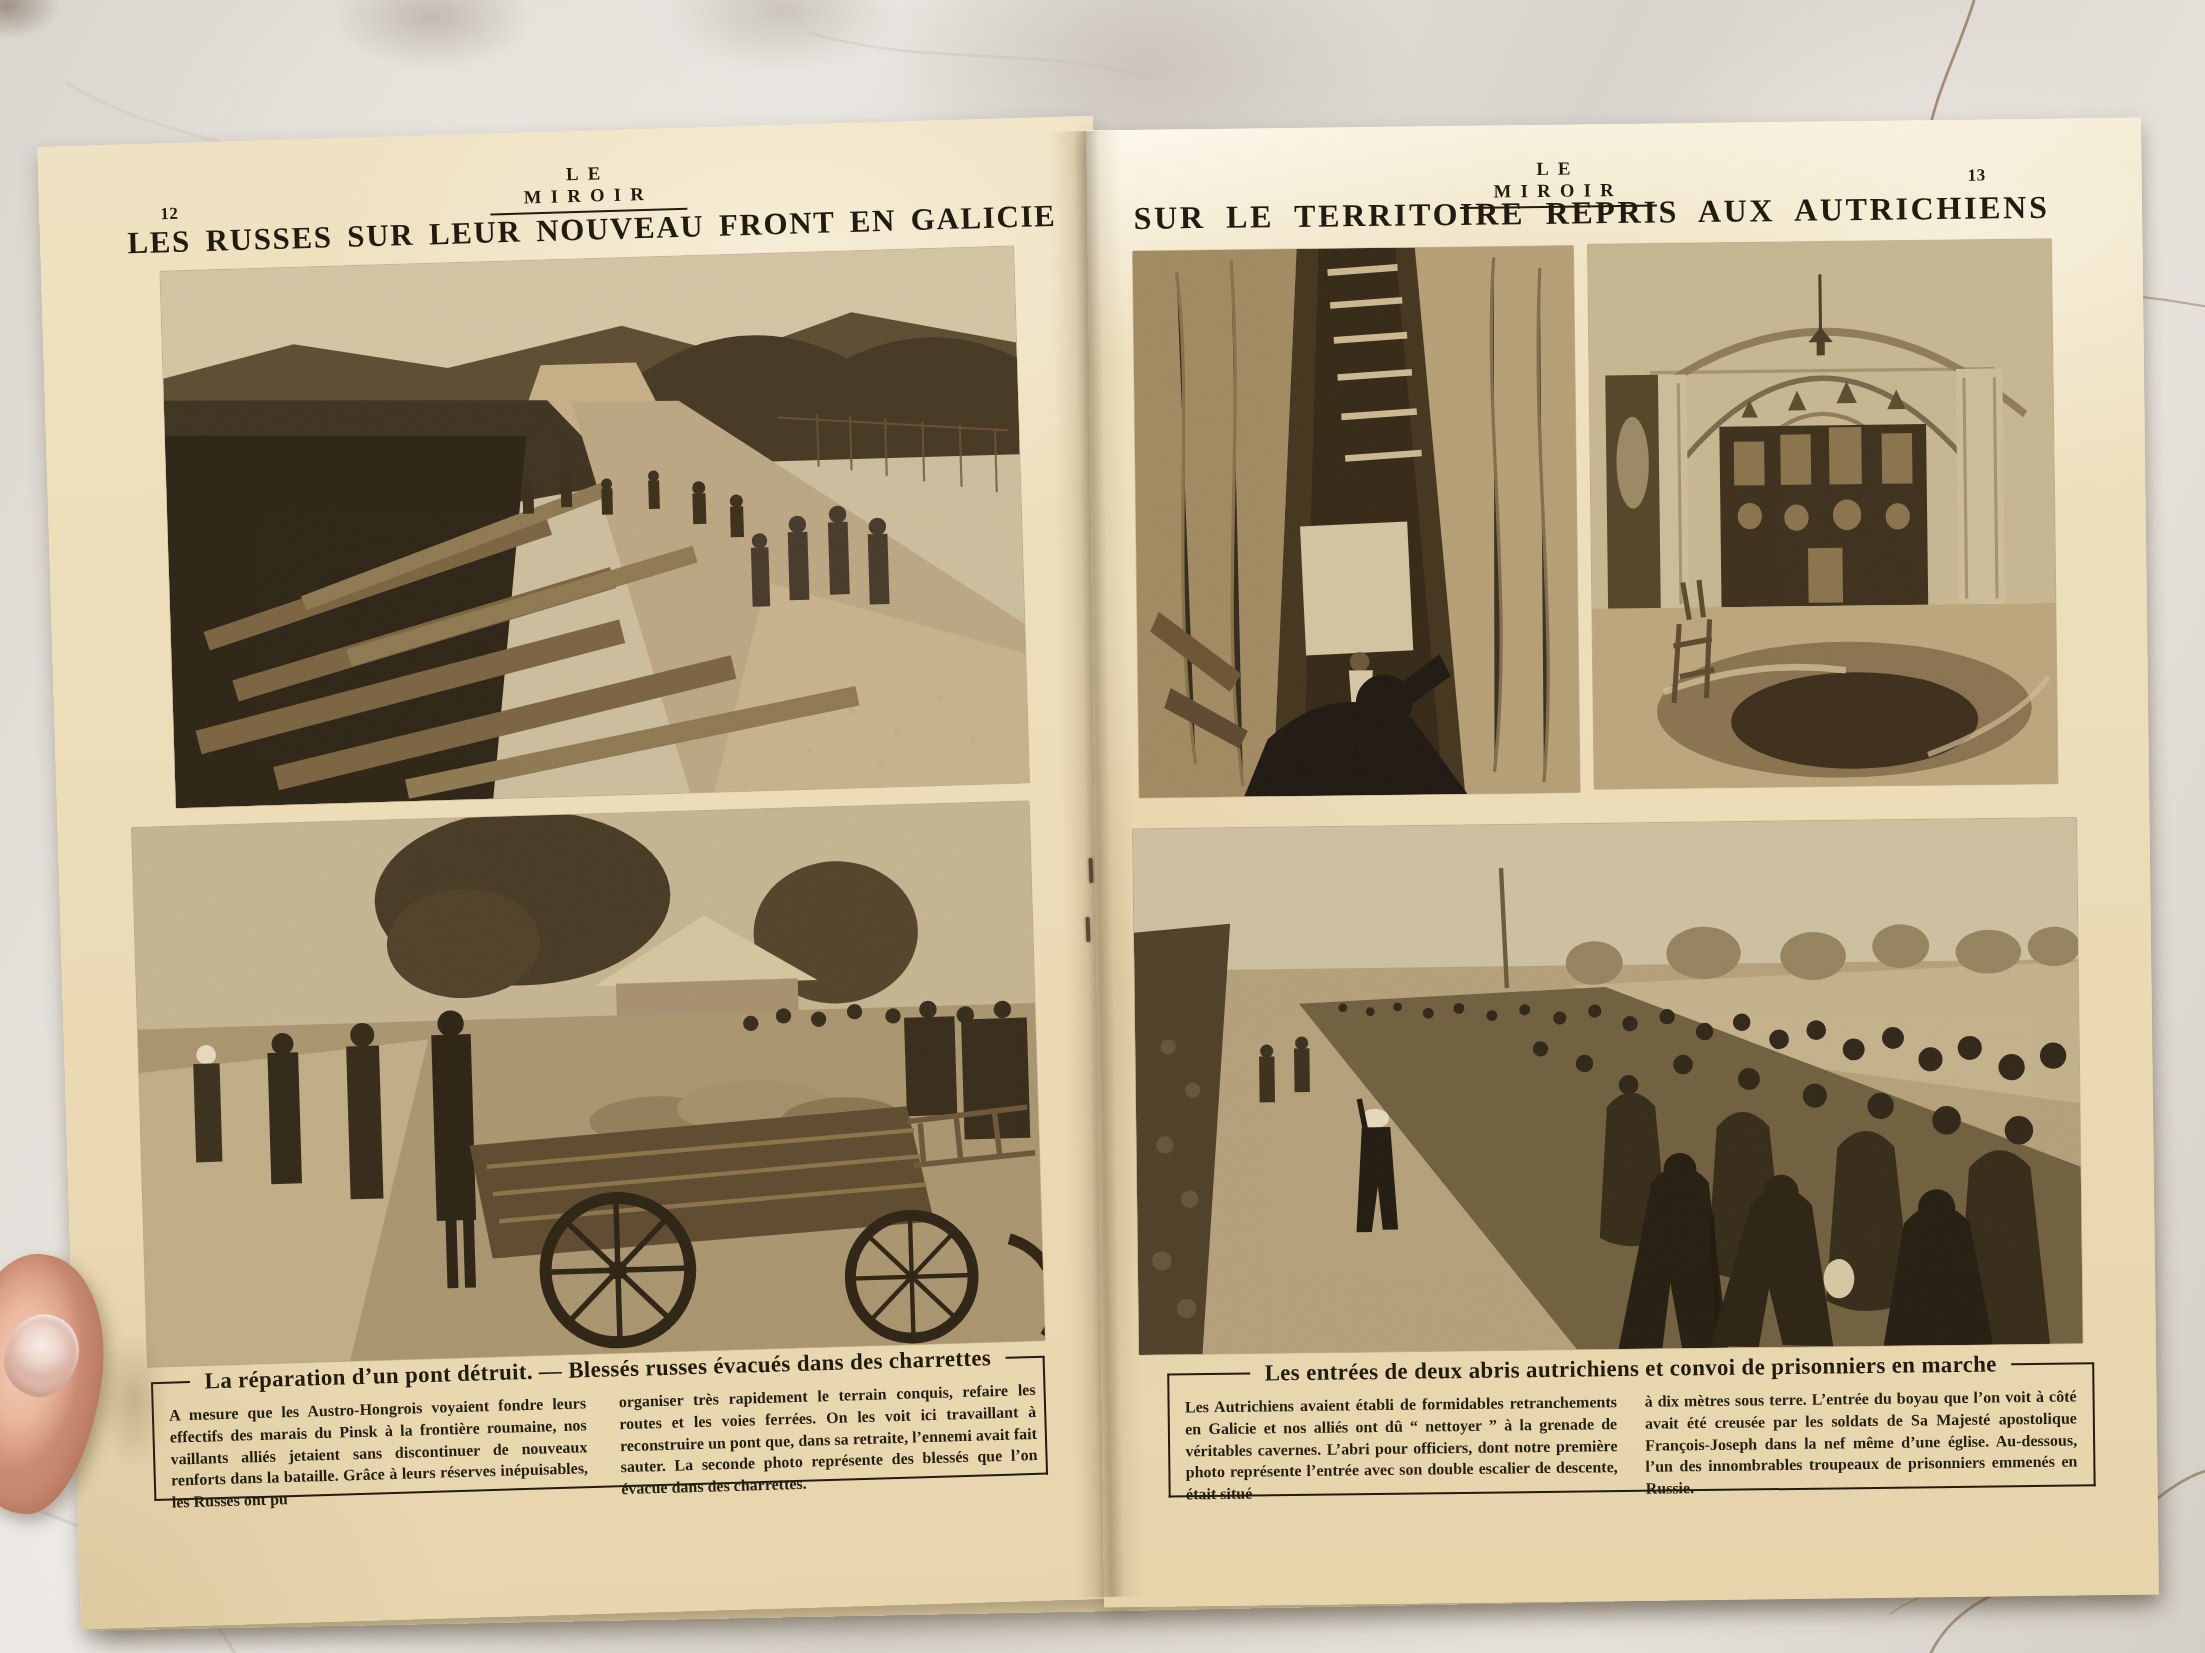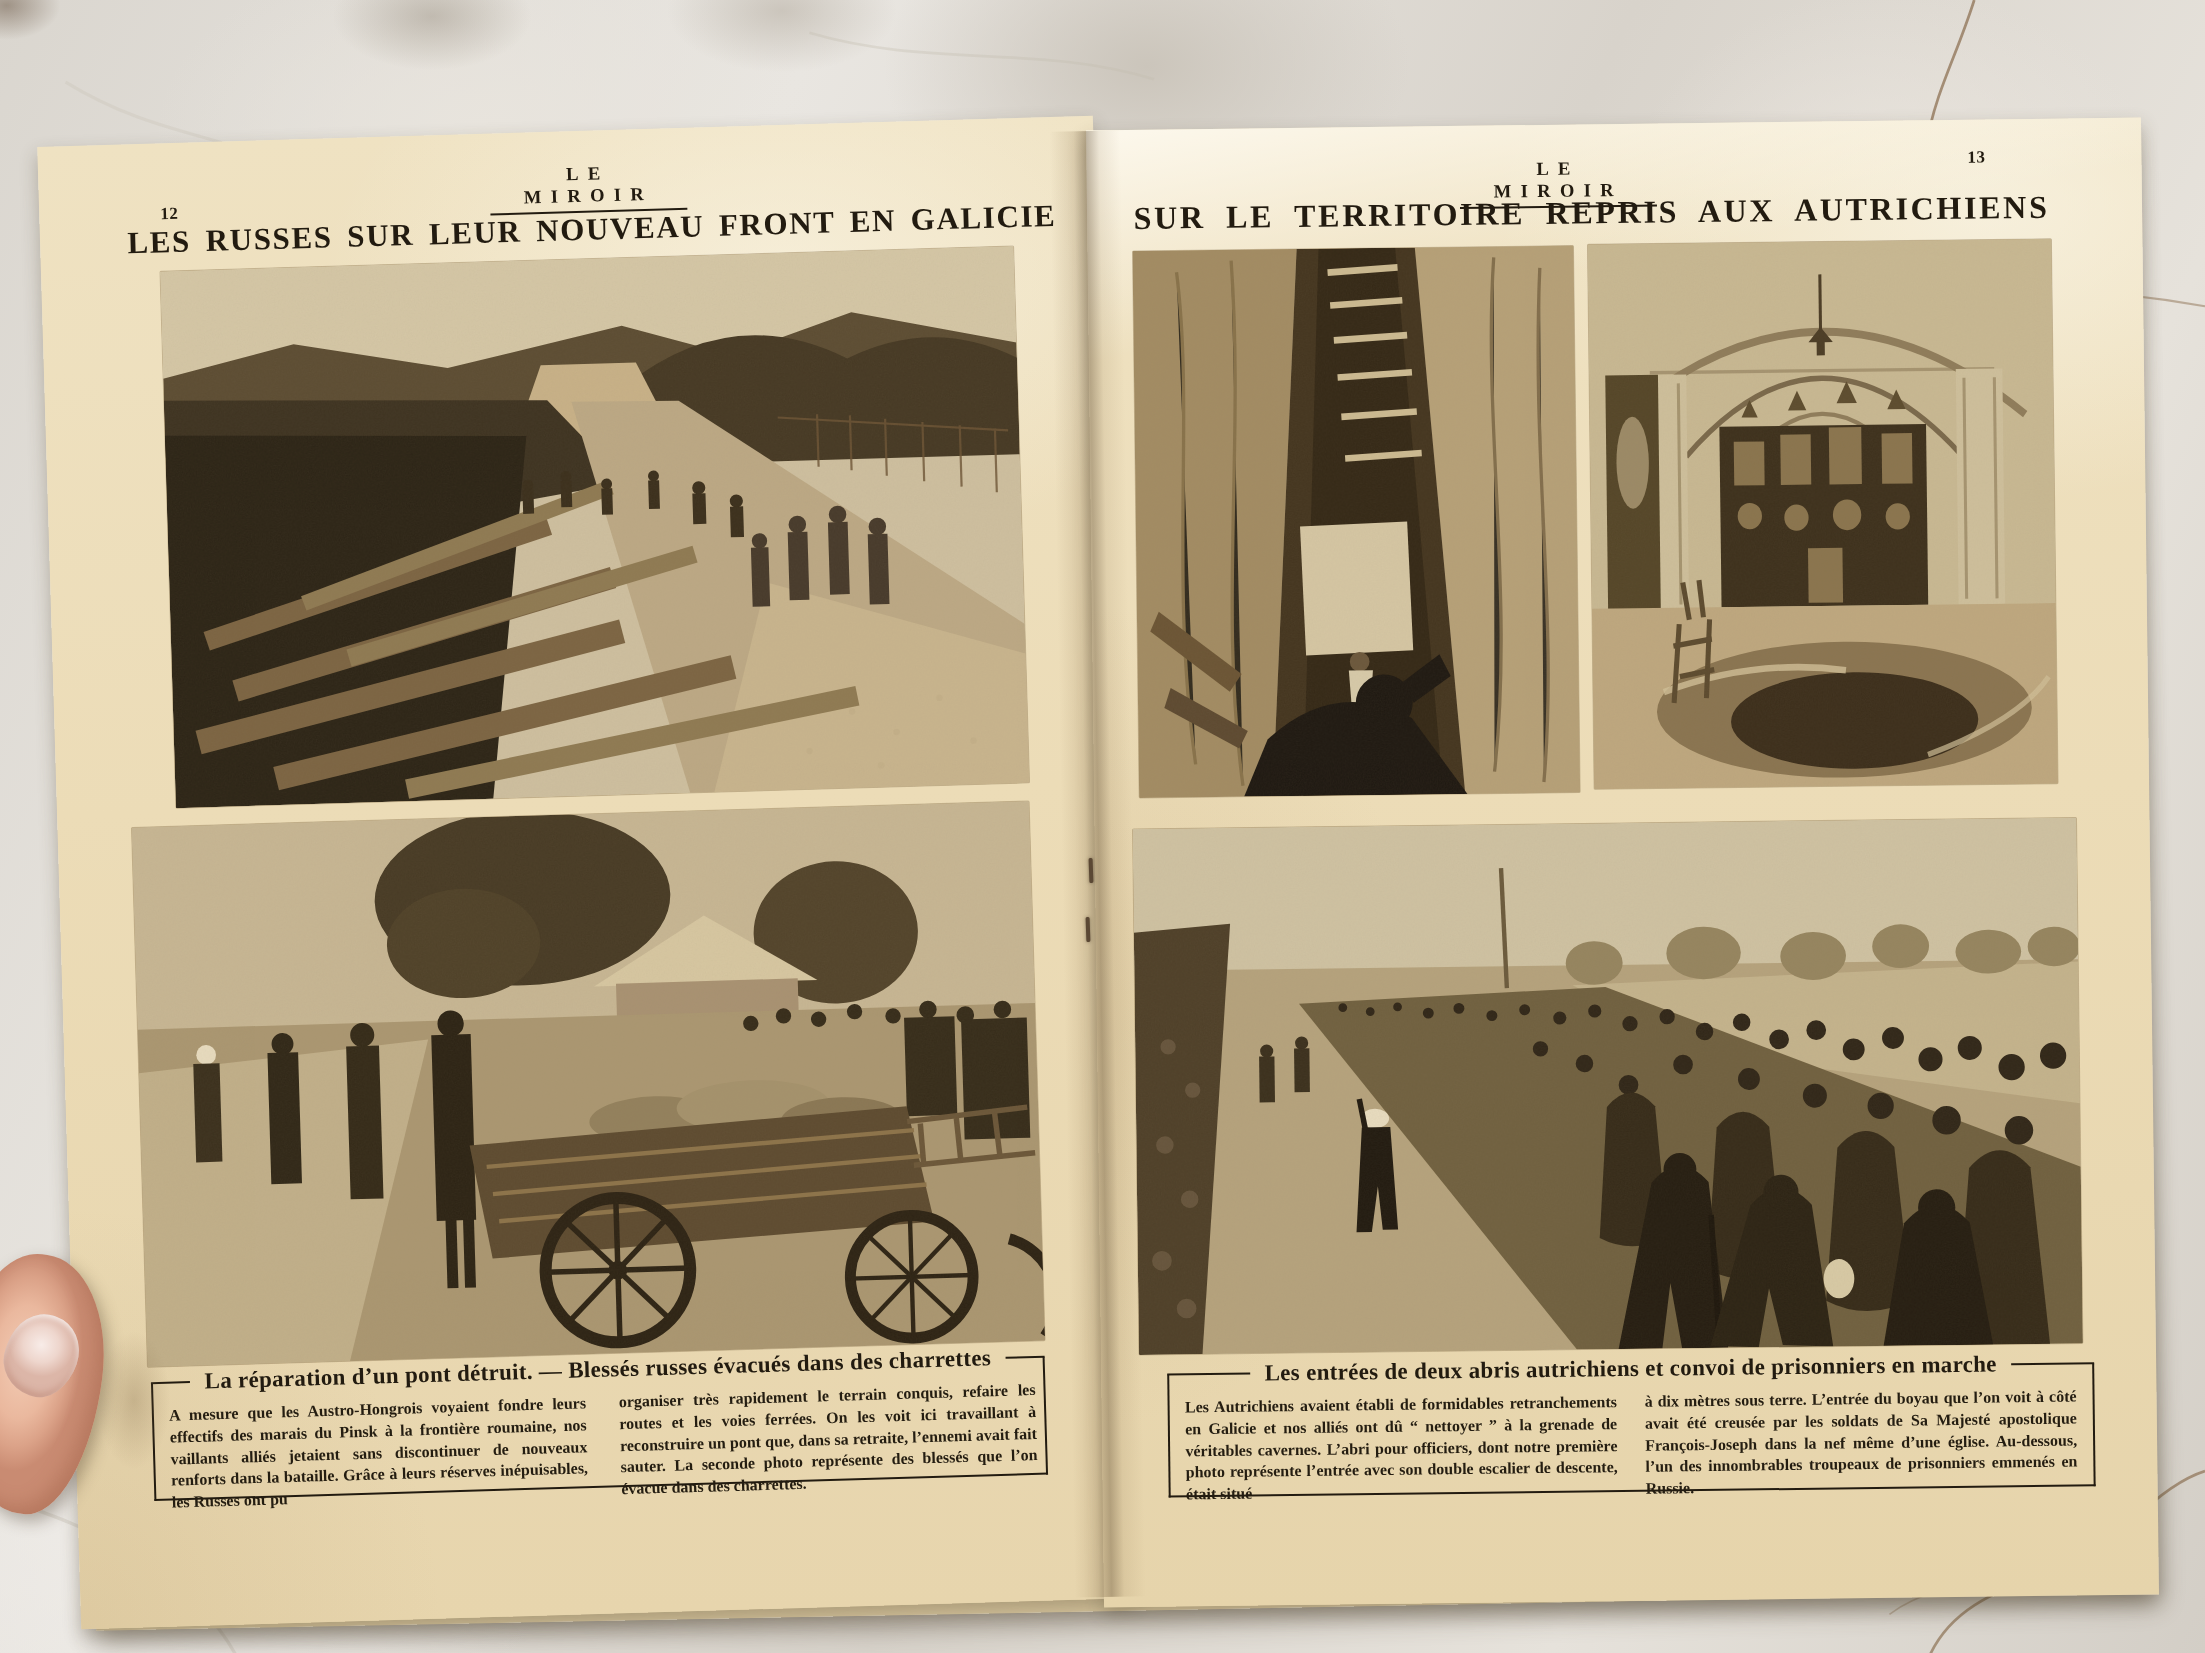--- a/index.html
+++ b/index.html
@@ -259,21 +259,21 @@
         <div class="cap-rule"></div>
         <div class="cap-title">La réparation d’un pont détruit. — Blessés russes évacués dans des charrettes</div>
         <div class="cap-rule"></div>
       </div>
       <div class="cap-col" style="left:15.3px;width:417px;">A mesure que les Austro-Hongrois voyaient fondre leurs effectifs des marais du Pinsk à la frontière roumaine, nos vaillants alliés jetaient sans discontinuer de nouveaux renforts dans la bataille. Grâce à leurs réserves inépuisables, les Russes ont pu</div>
       <div class="cap-col" style="left:465px;width:417px;">organiser très rapidement le terrain conquis, refaire les routes et les voies ferrées. On les voit ici travaillant à reconstruire un pont que, dans sa retraite, l’ennemi avait fait sauter. La seconde photo représente des blessés que l’on évacue dans des charrettes.</div>
     </div>
   </div>
 
   <div class="page page-right">
-    <div class="pagenum" style="left:881px;top:28px;">13</div>
+    <div class="pagenum" style="left:881px;top:46px;">13</div>
 
     <div class="masthead" style="left:373px;top:33px;width:197px;">
       <span>LE MIROIR</span>
     </div>
 
     <div class="headline headline-right">SUR LE TERRITOIRE REPRIS AUX AUTRICHIENS</div>
 
     <figure class="fig" style="left:45px;top:121px;width:441px;height:547px;margin:0;">
       <svg viewBox="0 0 403 500" preserveAspectRatio="none">
         <rect width="403" height="500" fill="#c5b28c"></rect>

